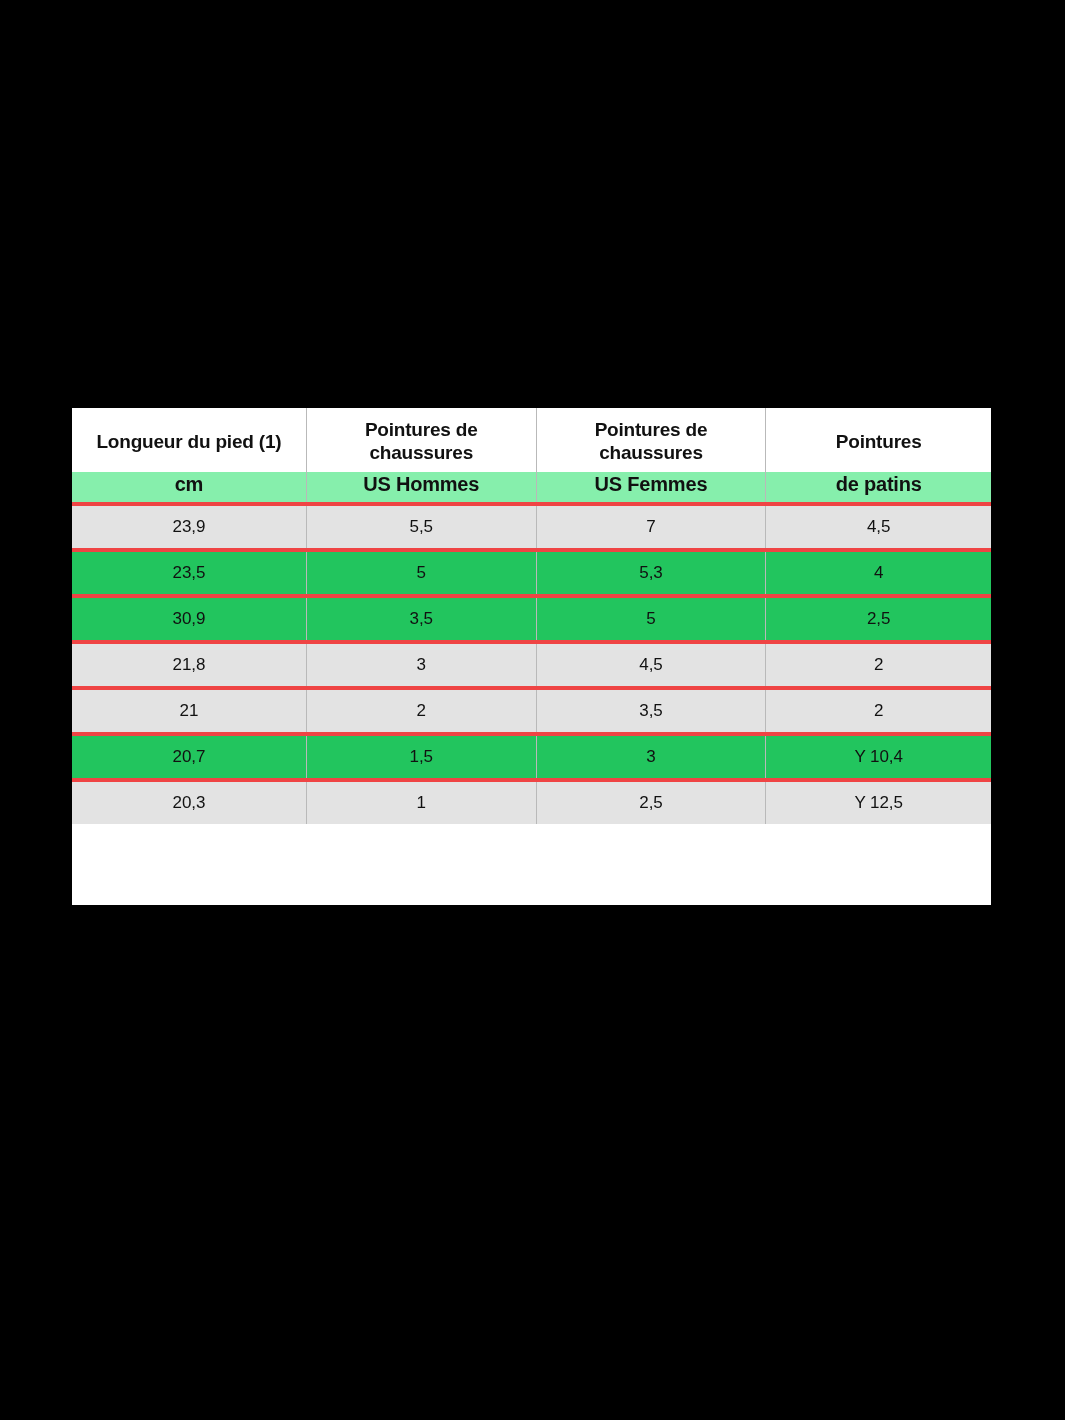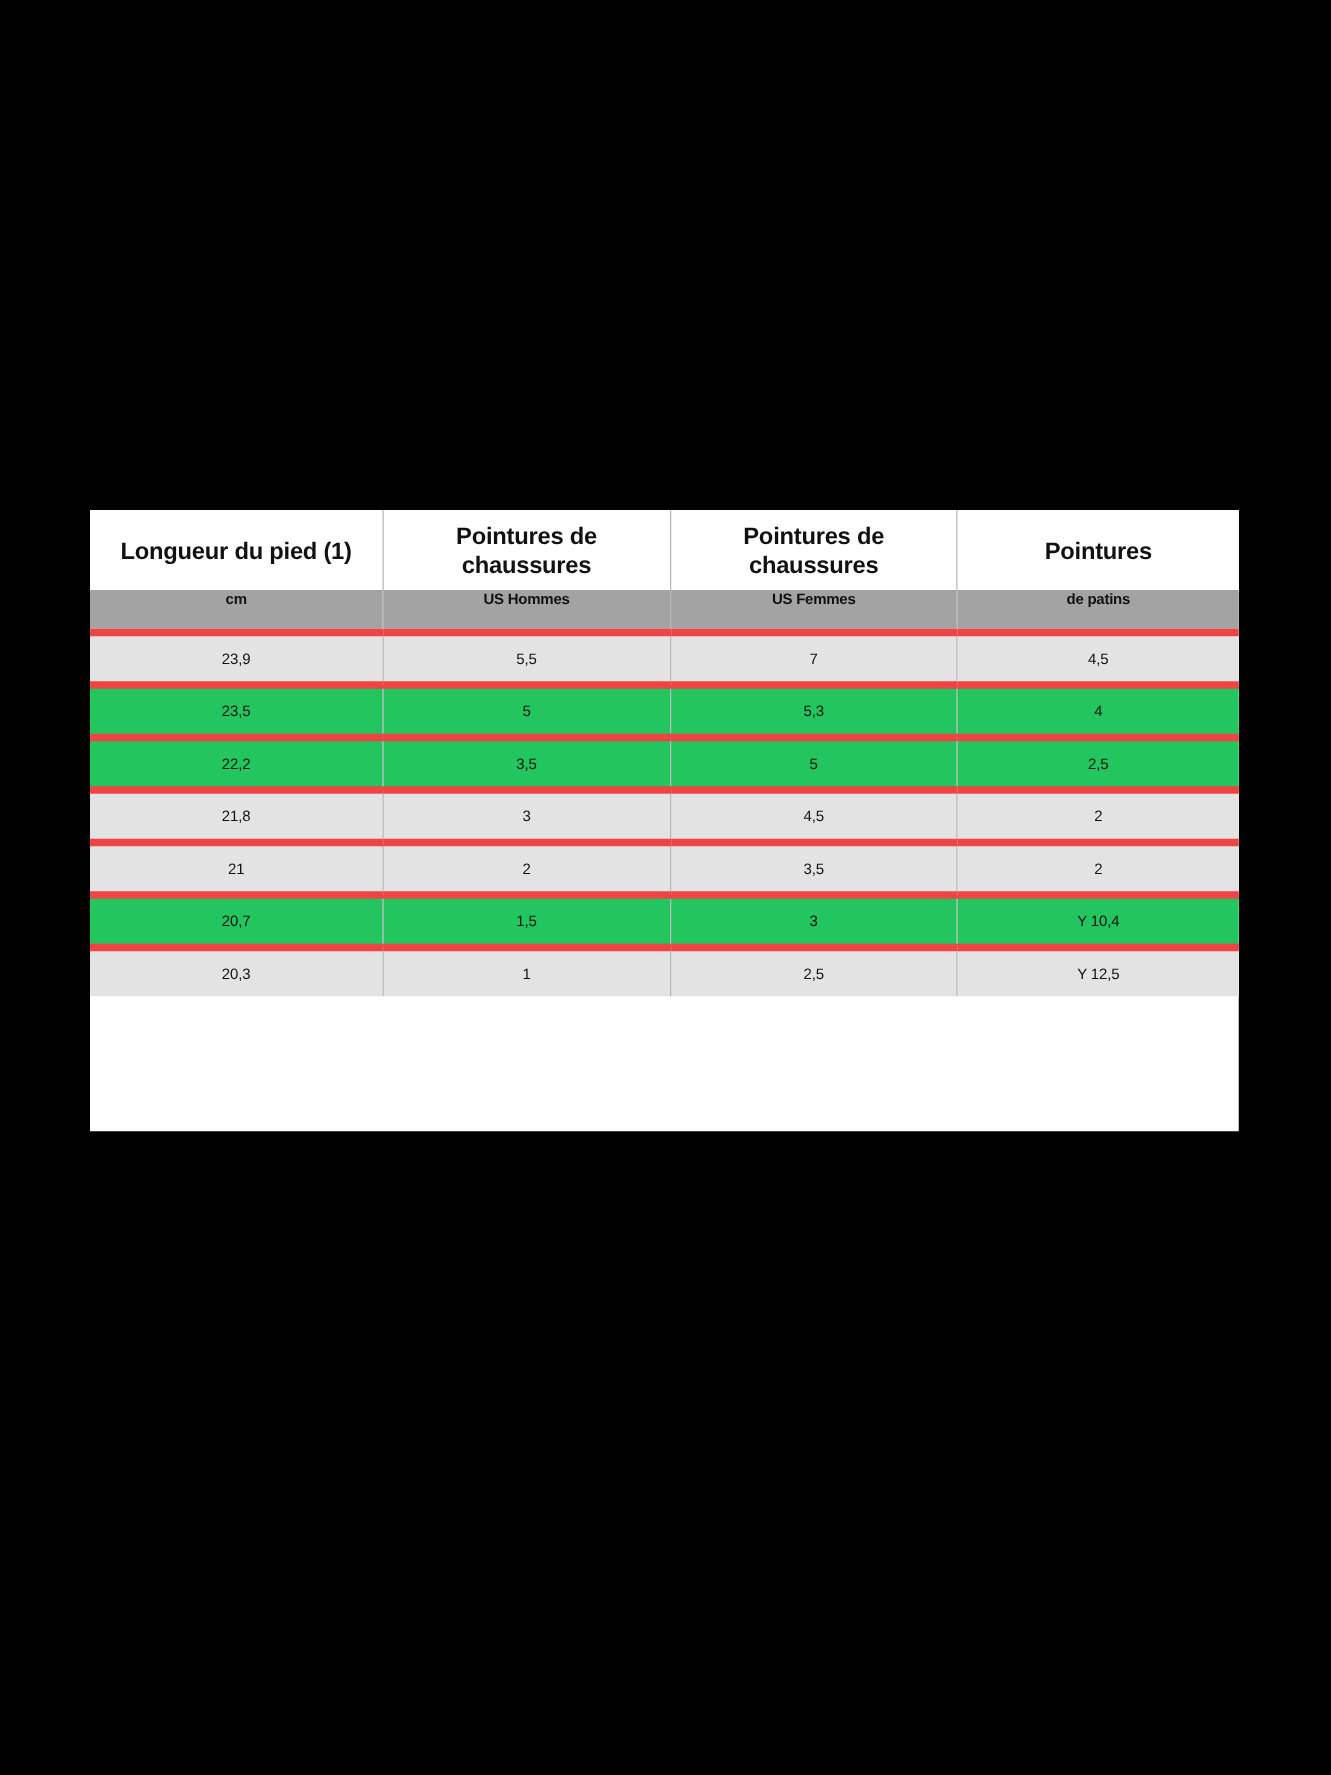--- a/index.html
+++ b/index.html
@@ -50,40 +50,40 @@
     background: #ffffff;
     letter-spacing: -0.2px;
   }
 
   
   thead tr.head-main th {
     border-bottom: none;
   }
 
   thead tr.head-unit th {
-    font-size: 12px;
+    font-size: 20px;
     font-weight: bold;
-    padding: 0 6px 16px 6px;
+    padding: 0 6px 5px 6px;
     border-top: none;
-    background: #a3a3a3;
+    background: #86efac;
   }
 
   thead::after {
     content: "";
     display: block;
   }
 
   table.size-table thead {
     border-bottom: 1.5px solid #9a9a9a;
   }
 
   table.size-table tbody td {
-    font-size: 12px;
+    font-size: 17px;
     padding: 11px 6px 11px 6px;
-    border-top: 6px solid #ef4444;
+    border-top: 4px solid #ef4444;
     letter-spacing: -0.1px;
   }
 
   tbody tr.alt td {
     background: #e3e3e3;
   }
   tbody tr.plain td {
     background: #22c55e;
   }
 
@@ -143,21 +143,21 @@
           <td>7</td>
           <td>4,5</td>
         </tr>
         <tr class="plain">
           <td>23,5</td>
           <td>5</td>
           <td>5,3</td>
           <td>4</td>
         </tr>
         <tr class="plain">
-          <td>22,2</td>
+          <td>30,9</td>
           <td>3,5</td>
           <td>5</td>
           <td>2,5</td>
         </tr>
         <tr class="alt">
           <td>21,8</td>
           <td>3</td>
           <td>4,5</td>
           <td>2</td>
         </tr>

